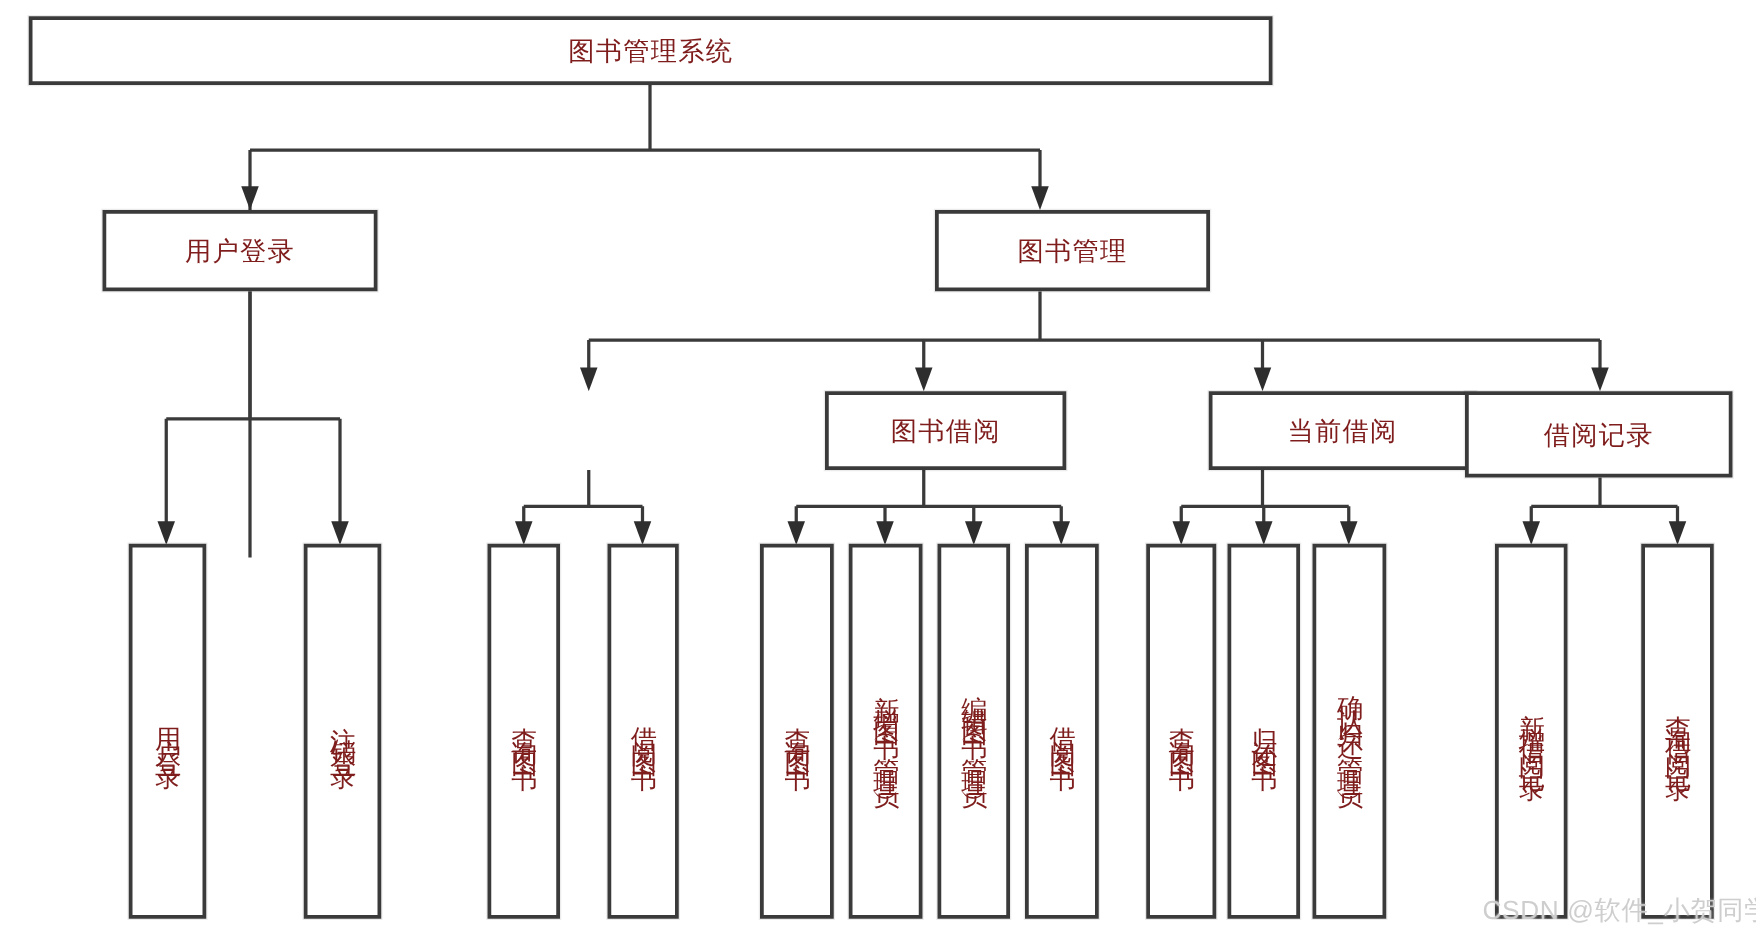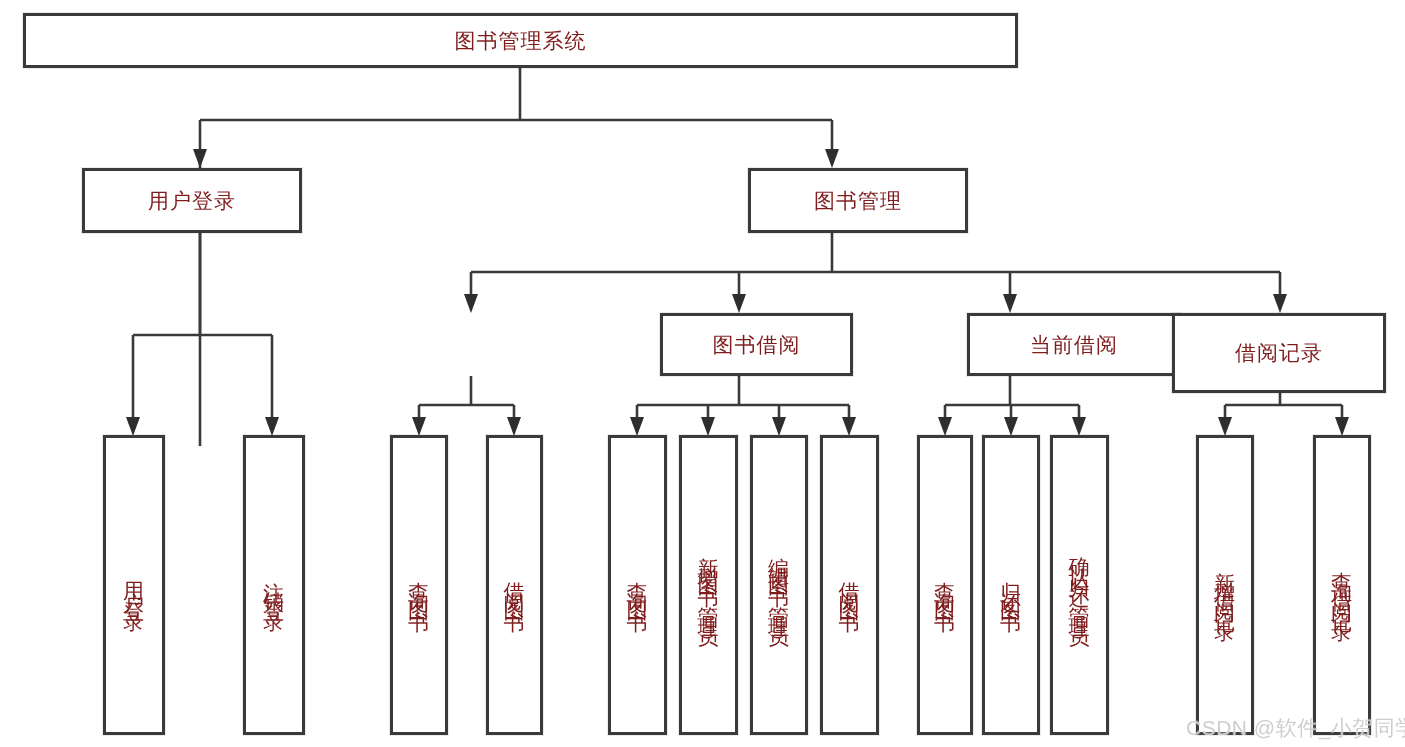--- a/index.html
+++ b/index.html
@@ -21,21 +21,21 @@
     font-size:21px; letter-spacing:10px; line-height:1;
     white-space:nowrap;
   }
   
   .n-root   { left:23px;  top:13px;  width:995px; height:55px; }
   .n-user   { left:82px;  top:168px; width:220px; height:65px; }
   .n-book   { left:712px; top:168px; width:220px; height:65px;margin-left:36px; }
   .n-rec    { left:362px; top:313px; width:218px; height:63px; }
   .n-bor    { left:660px; top:313px; width:193px; height:63px; }
   .n-cur    { left:955px; top:313px; width:214px; height:63px;margin-left:12px; }
-  .n-log    { left:1172px;top:313px; width:214px; height:80px; }
+  .n-log    { left:1172px;top:313px; width:214px; height:69px; }
   .lf-login   { left:103px;  width:62px; }
   .lf-logout  { left:243px;  width:62px; }
   .lf-rq      { left:390px;  width:58px; }
   .lf-rb      { left:486px;  width:57px; }
   .lf-bq      { left:608px;  width:59px; }
   .lf-ba      { left:679px;  width:59px; }
   .lf-be      { left:750px;  width:58px; }
   .lf-bb      { left:820px;  width:59px; }
   .lf-cq      { left:917px;  width:56px; }
   .lf-cr      { left:982px;  width:58px; }

